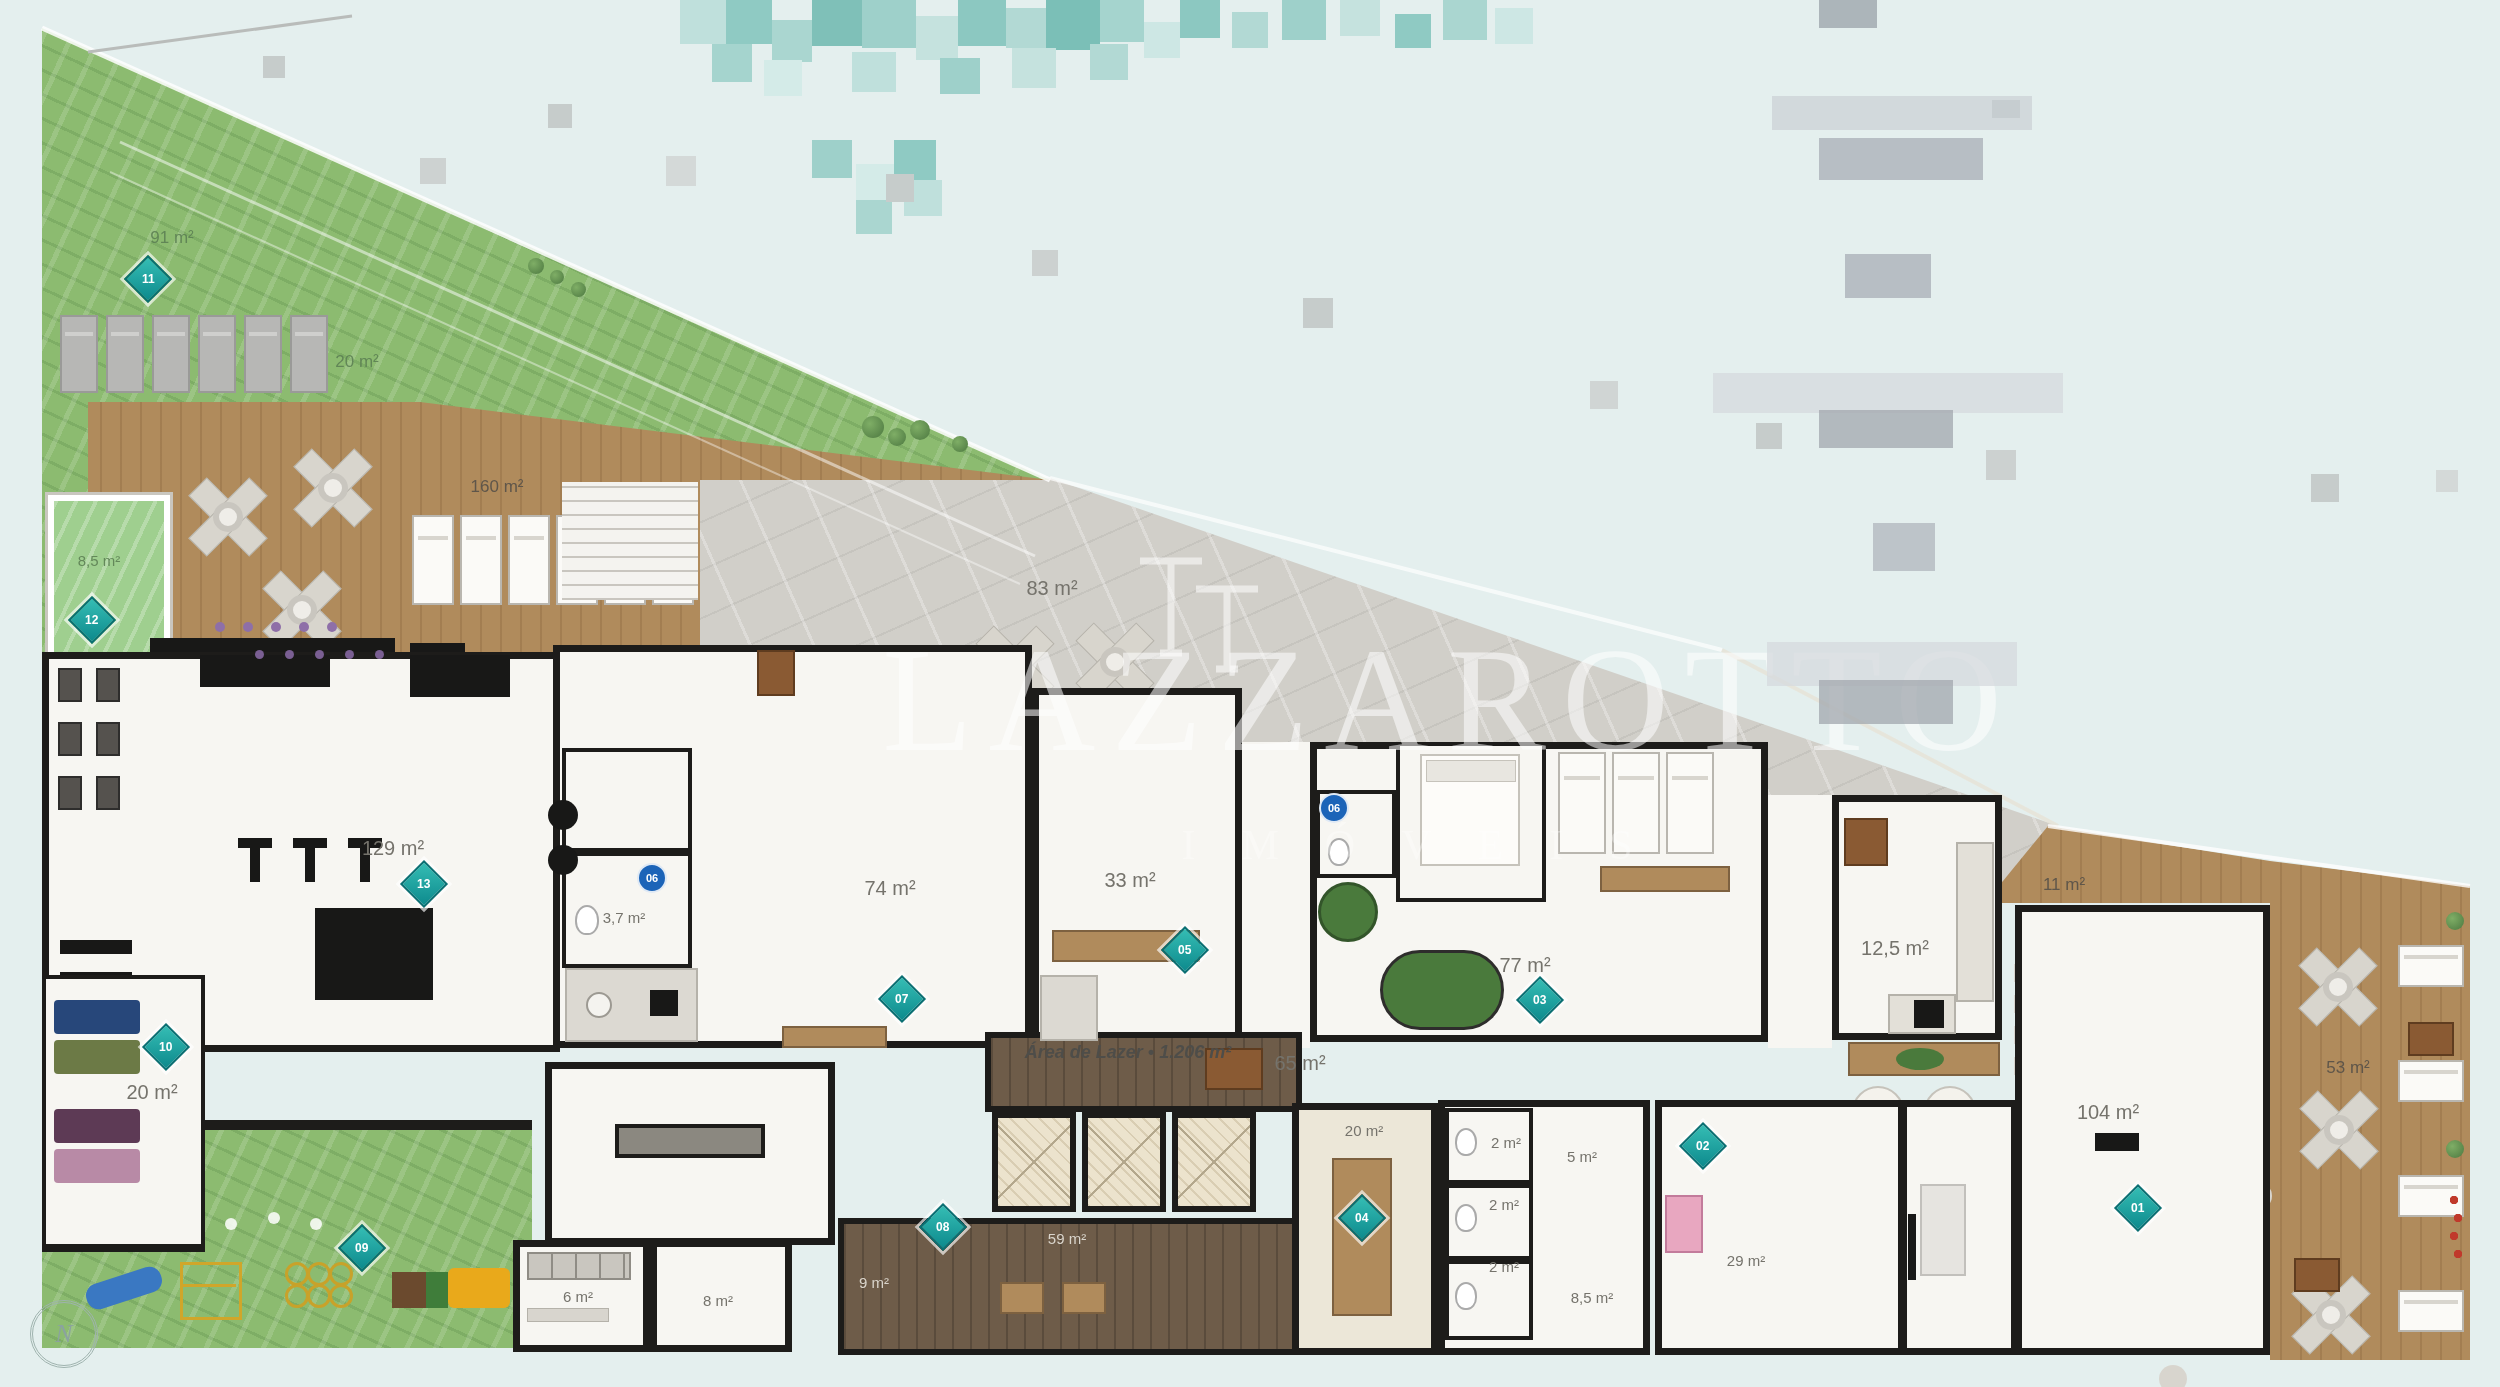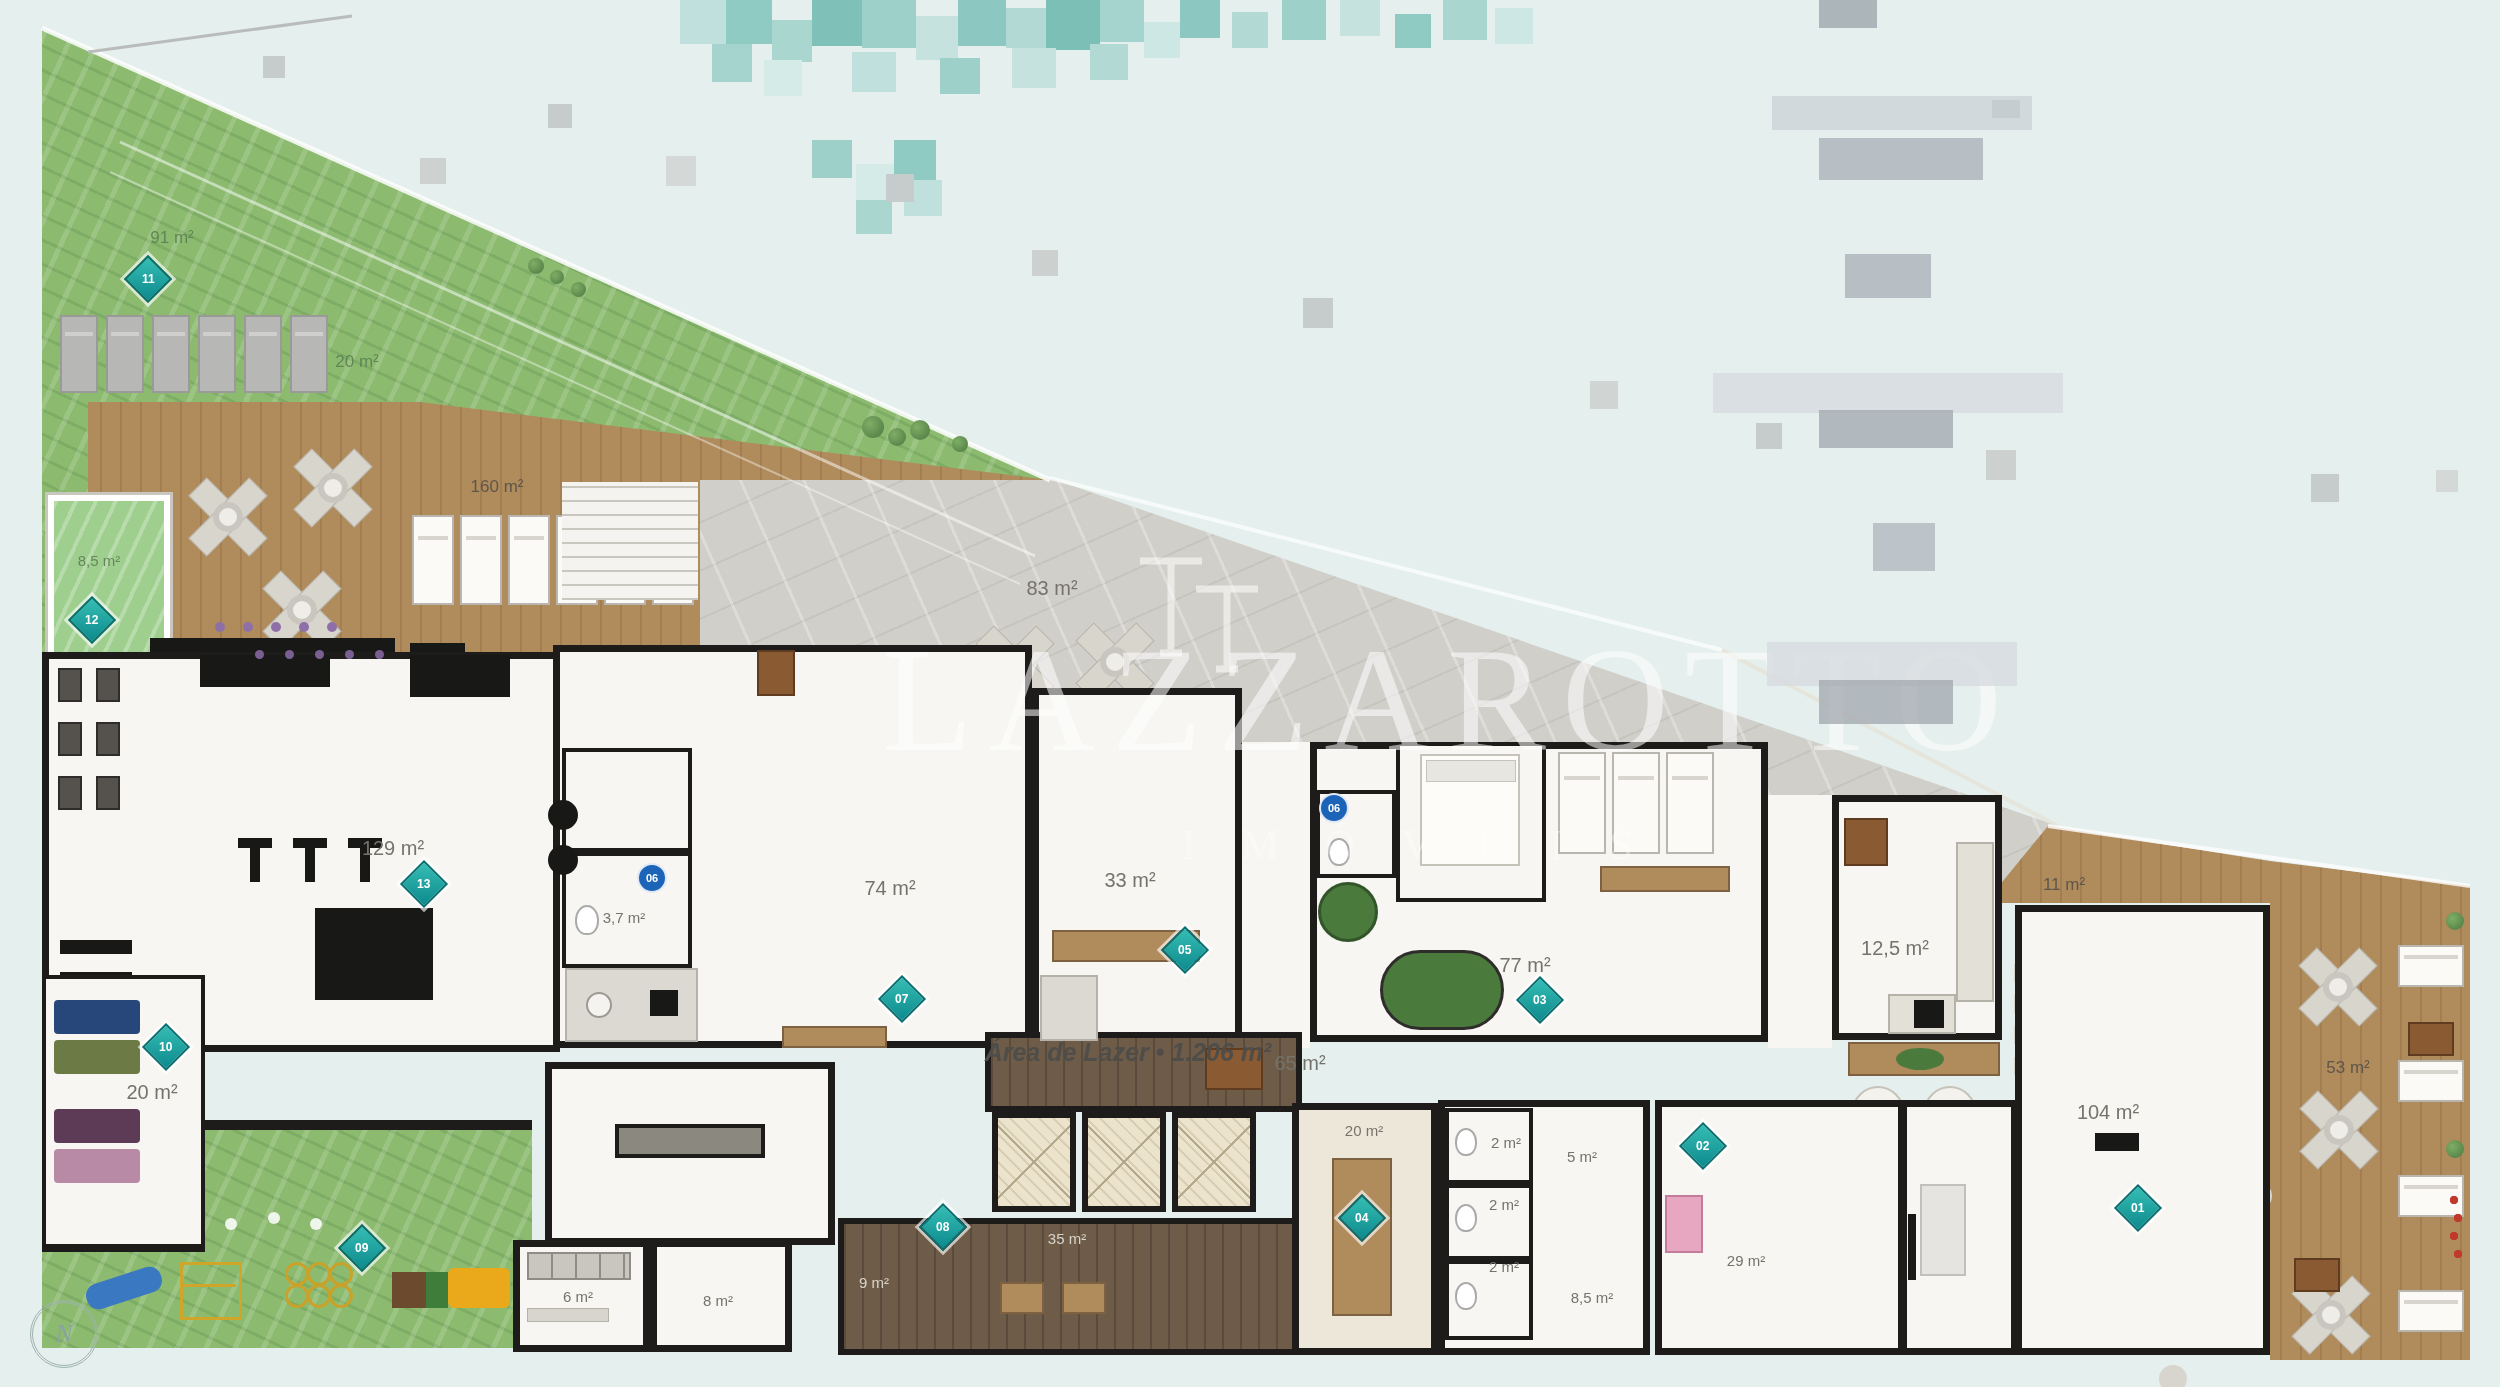--- a/index.html
+++ b/index.html
@@ -22,21 +22,21 @@
                           repeating-linear-gradient(-45deg,rgba(150,120,80,.10) 0 3px,transparent 3px 16px);}
   .kidsfloor{background:#e8ddc4;background-image:repeating-linear-gradient(0deg,rgba(150,120,80,.10) 0 2px,transparent 2px 26px);}
   .room{position:absolute;background:#f7f6f2;border:7px solid #1d1c1a;box-sizing:border-box;}
   .thin{border-width:4px;}
   .wallstrip{position:absolute;background:#1d1c1a;}
   
   .lbl{position:absolute;transform:translate(-50%,-50%);font-size:20px;color:#75736c;white-space:nowrap;z-index:32;}
   .lbl.sm{font-size:15px;}
   .lbl.grass{color:#5d8154;opacity:.9;}
   .lbl.onwood{color:#5f564a;}
-  .lbl.title{font-size:25px;font-style:italic;font-weight:bold;color:#4e4d49;}
+  .lbl.title{font-size:18px;font-style:italic;font-weight:bold;color:#4e4d49;}
   .dmark{position:absolute;width:30px;height:30px;transform:translate(-50%,-50%) rotate(45deg);
          background:linear-gradient(135deg,#35bdb4,#0d8a8d);border:2px solid #0a6f73;
          box-shadow:0 0 0 3px rgba(255,255,255,.65);display:flex;align-items:center;justify-content:center;z-index:33;}
   .dmark span{transform:rotate(-45deg);color:#fff;font-size:12px;font-weight:bold;}
   .cmark{position:absolute;width:26px;height:26px;transform:translate(-50%,-50%);border-radius:50%;
          background:#1c64b8;border:2px solid #dfe9f5;color:#fff;display:flex;align-items:center;justify-content:center;
          font-size:11px;font-weight:bold;z-index:33;}
   
   .umb{position:absolute;width:86px;height:86px;transform:translate(-50%,-50%);z-index:6;}
   .umb::before,.umb::after{content:"";position:absolute;left:0;right:0;top:30px;bottom:30px;
@@ -400,21 +400,21 @@
   <div class="lbl" style="left:1525px;top:965px;z-index:14;">77 m²</div>
   <div class="lbl" style="left:1895px;top:948px;z-index:14;">12,5 m²</div>
   <div class="lbl onwood" style="left:2064px;top:885px;font-size:17px;">11 m²</div>
   <div class="lbl" style="left:2108px;top:1112px;z-index:14;">104 m²</div>
   <div class="lbl onwood" style="left:2348px;top:1068px;font-size:17px;">53 m²</div>
   <div class="lbl title" style="left:1128px;top:1052px;z-index:14;">Área de Lazer • 1.206 m²</div>
   <div class="lbl" style="left:1300px;top:1063px;z-index:14;">65 m²</div>
   <div class="lbl sm" style="left:578px;top:1296px;z-index:14;">6 m²</div>
   <div class="lbl sm" style="left:718px;top:1300px;z-index:14;">8 m²</div>
   <div class="lbl sm" style="left:874px;top:1282px;color:#d9d4cb;z-index:14;">9 m²</div>
-  <div class="lbl sm" style="left:1067px;top:1238px;color:#d9d4cb;z-index:14;">35 m²</div>
+  <div class="lbl sm" style="left:1067px;top:1238px;color:#d9d4cb;z-index:14;">59 m²</div>
   <div class="lbl sm" style="left:1364px;top:1130px;z-index:14;">20 m²</div>
   <div class="lbl sm" style="left:1506px;top:1142px;z-index:14;">2 m²</div>
   <div class="lbl sm" style="left:1504px;top:1204px;z-index:14;">2 m²</div>
   <div class="lbl sm" style="left:1504px;top:1266px;z-index:14;">2 m²</div>
   <div class="lbl sm" style="left:1582px;top:1156px;z-index:14;">5 m²</div>
   <div class="lbl sm" style="left:1592px;top:1297px;z-index:14;">8,5 m²</div>
   <div class="lbl sm" style="left:1746px;top:1260px;z-index:14;">29 m²</div>
 
   <div class="dmark" style="left:148px;top:279px;">
       <span>11</span>

